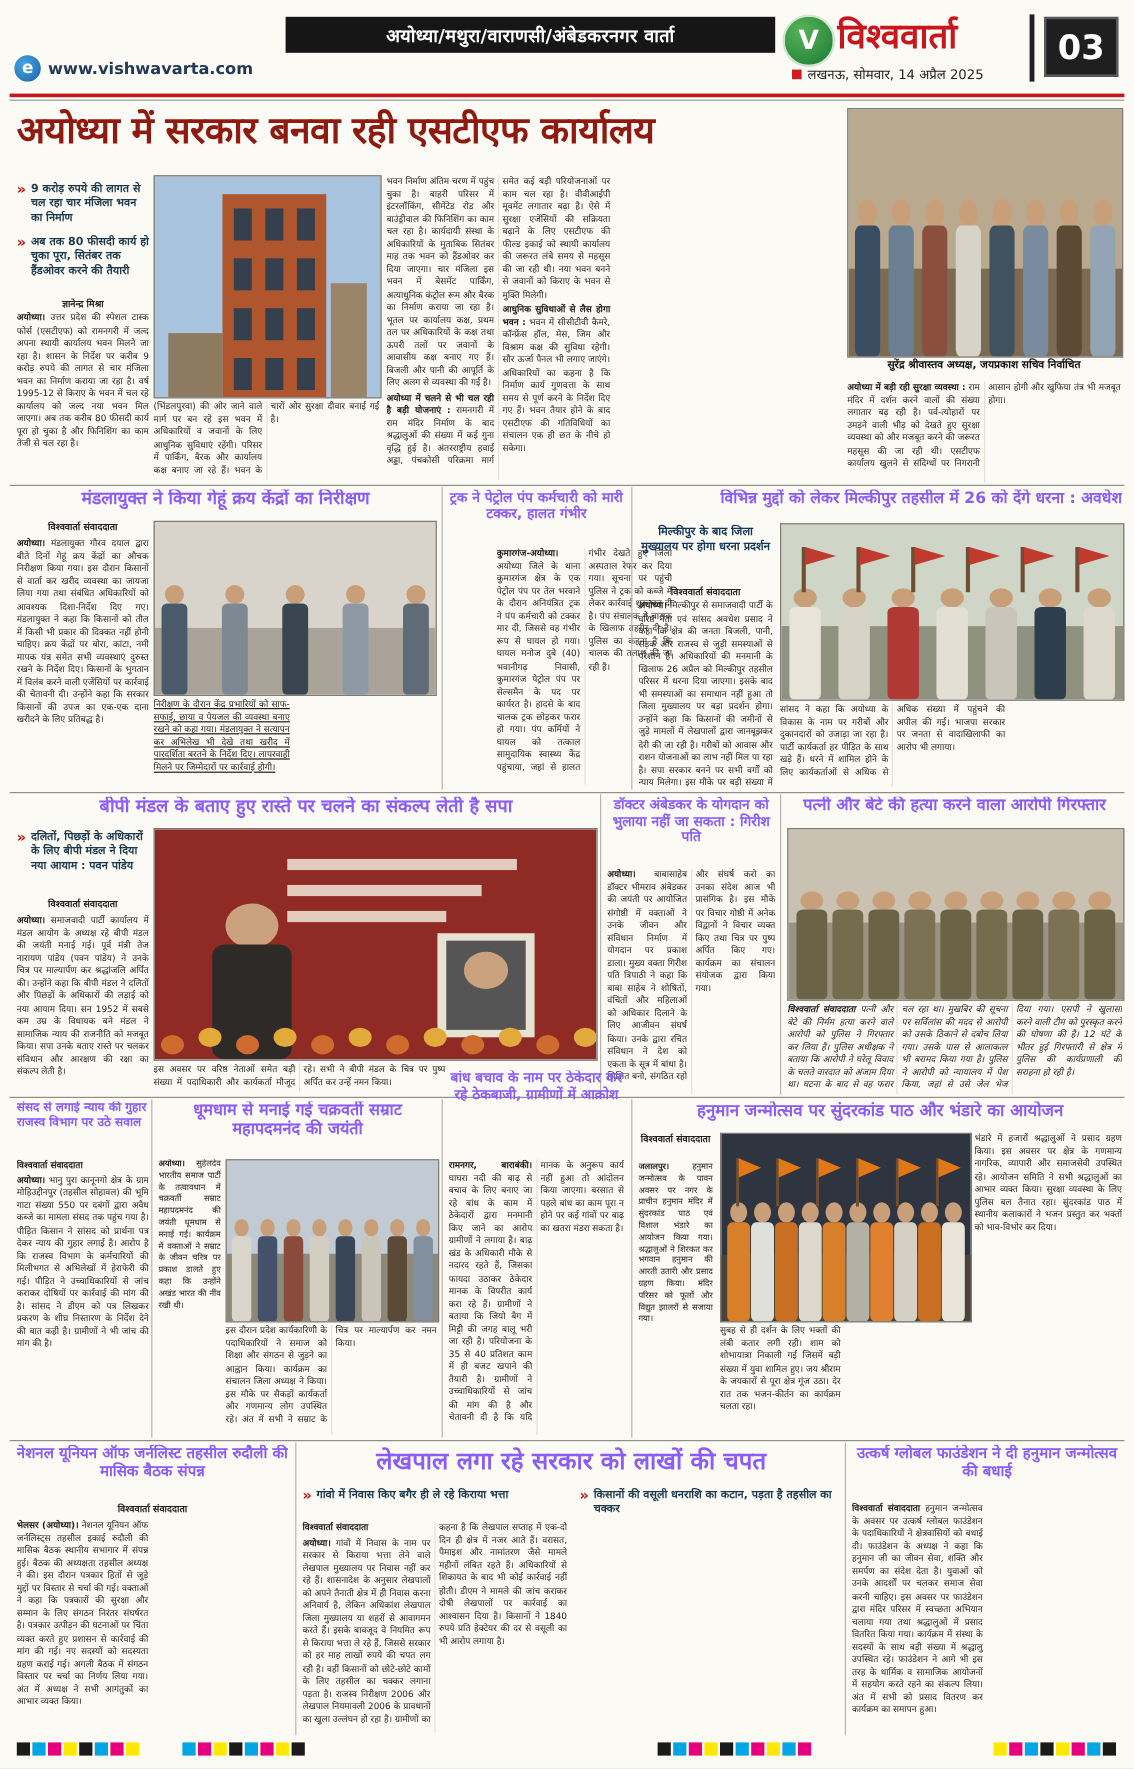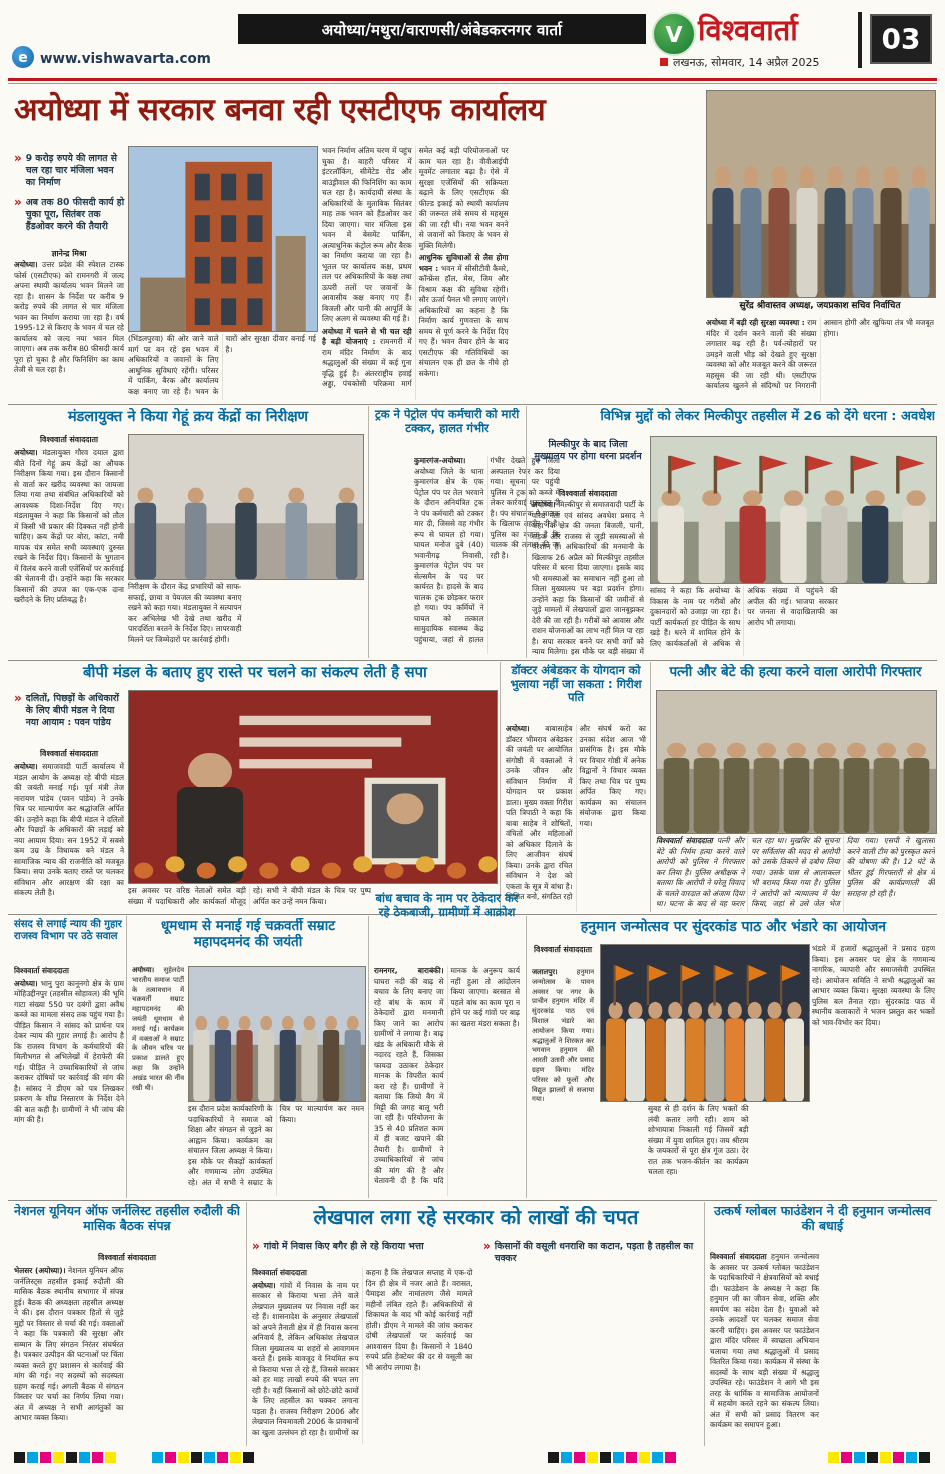--- a/index.html
+++ b/index.html
@@ -17,21 +17,21 @@
              border:2px solid #cfe6cf;}
   .brand{font-size:29px;font-weight:bold;color:#c8161d;line-height:1;}
   .edition{font-size:11px;color:#222;display:flex;align-items:center;gap:5px;}
   .edbul{width:8px;height:8px;background:#cf1c1c;display:inline-block;}
   .pagenum{background:#1f1f1f;color:#fff;font-weight:bold;font-size:28px;display:flex;align-items:center;
            justify-content:center;box-shadow:inset 0 0 0 2px #5a5a5a;}
   .vbar{background:#1f1f1f;}
   .rule-red{background:#c1171c;height:3px;}
   .rule-thin{border-top:1px solid #9b9b9b;height:0;}
   
-  .hl{font-weight:bold;color:#0369a1;text-align:center;line-height:1.18;overflow:hidden;}
+  .hl{font-weight:bold;color:#8b5cf6;text-align:center;line-height:1.18;overflow:hidden;}
   .hl-lead{font-size:31px;color:#8e1a10;text-align:left;letter-spacing:-.5px;white-space:nowrap;line-height:1.4;}
   .nowrap{white-space:nowrap;}
   
   .bt{font-size:7.4px;line-height:1.42;text-align:justify;color:#1d1d1d;overflow:hidden;
       column-gap:7px;column-rule:1px solid #e3e0d8;column-fill:auto;}
   .bt p{margin:0 0 2px;}
   .dl{font-weight:bold;}
   .sh{font-weight:bold;}
   .byline{font-size:7.8px;font-weight:bold;text-align:center;color:#222;}
   .caption{font-size:8.8px;font-weight:bold;text-align:center;color:#111;line-height:1.2;}
@@ -164,21 +164,21 @@
         <rect x="45.4" y="29.2" width="9.2" height="33" rx="2" fill="#394652"></rect>
         <circle cx="71.5" cy="26" r="3.4" fill="#c99f79"></circle>
         <rect x="66.9" y="29.2" width="9.2" height="33" rx="2" fill="#8d9aa6"></rect>
         <circle cx="93" cy="26" r="3.4" fill="#c99f79"></circle>
         <rect x="88.4" y="29.2" width="9.2" height="33" rx="2" fill="#5f6c78"></rect>
       </svg></div>
   <div class="abs bt" style="left:14px;top:448px;width:110px;height:206px;">
     <p><span class="dl">अयोध्या।</span>
        <span>मंडलायुक्त गौरव दयाल द्वारा बीते दिनों गेहूं क्रय केंद्रों का औचक निरीक्षण किया गया। इस दौरान किसानों से वार्ता कर खरीद व्यवस्था का जायजा लिया गया तथा संबंधित अधिकारियों को आवश्यक दिशा-निर्देश दिए गए। मंडलायुक्त ने कहा कि किसानों को तौल में किसी भी प्रकार की दिक्कत नहीं होनी चाहिए। क्रय केंद्रों पर बोरा, कांटा, नमी मापक यंत्र समेत सभी व्यवस्थाएं दुरुस्त रखने के निर्देश दिए। किसानों के भुगतान में विलंब करने वाली एजेंसियों पर कार्रवाई की चेतावनी दी। उन्होंने कहा कि सरकार किसानों की उपज का एक-एक दाना खरीदने के लिए प्रतिबद्ध है।</span></p>
   </div>
-  <div class="abs bt" style="left:128px;top:582px;width:234px;height:72px;column-count:2;">
+  <div class="abs bt" style="left:128px;top:582px;width:234px;height:72px;column-count:2;text-decoration:underline;">
     <p><span>निरीक्षण के दौरान केंद्र प्रभारियों को साफ-सफाई, छाया व पेयजल की व्यवस्था बनाए रखने को कहा गया। मंडलायुक्त ने सत्यापन कर अभिलेख भी देखे तथा खरीद में पारदर्शिता बरतने के निर्देश दिए। लापरवाही मिलने पर जिम्मेदारों पर कार्रवाई होगी।</span></p>
   </div>
 
   <div class="rule-v" style="left:368px;top:406px;height:252px;"></div>
 
   <div class="abs hl" style="left:374px;top:408px;width:146px;height:44px;font-size:11.5px;">ट्रक ने पेट्रोल पंप कर्मचारी को मारी टक्कर, हालत गंभीर</div>
   <div class="abs bt" style="left:374px;top:456px;width:146px;height:198px;column-count:2;margin-left:40px;">
     <p><span class="dl">कुमारगंज-अयोध्या।</span>
        <span>अयोध्या जिले के थाना कुमारगंज क्षेत्र के एक पेट्रोल पंप पर तेल भरवाने के दौरान अनियंत्रित ट्रक ने पंप कर्मचारी को टक्कर मार दी, जिससे वह गंभीर रूप से घायल हो गया। घायल मनोज दुबे (40) भवानीगढ़ निवासी, कुमारगंज पेट्रोल पंप पर सेल्समैन के पद पर कार्यरत है। हादसे के बाद चालक ट्रक छोड़कर फरार हो गया। पंप कर्मियों ने घायल को तत्काल सामुदायिक स्वास्थ्य केंद्र पहुंचाया, जहां से हालत गंभीर देखते हुए जिला अस्पताल रेफर कर दिया गया। सूचना पर पहुंची पुलिस ने ट्रक को कब्जे में लेकर कार्रवाई शुरू कर दी है। पंप संचालक ने चालक के खिलाफ तहरीर दी है। पुलिस का कहना है कि चालक की तलाश की जा रही है।</span></p>
   </div>
@@ -391,21 +391,21 @@
         <path d="M23 8 l9 3.2 l-9 3.2 z" fill="#e07818"></path>
         <rect x="38" y="8" width="1.2" height="16" fill="#6e4f33"></rect>
         <path d="M39 8 l9 3.2 l-9 3.2 z" fill="#e07818"></path>
         <rect x="54" y="8" width="1.2" height="16" fill="#6e4f33"></rect>
         <path d="M55 8 l9 3.2 l-9 3.2 z" fill="#e07818"></path>
         <rect x="70" y="8" width="1.2" height="16" fill="#6e4f33"></rect>
         <path d="M71 8 l9 3.2 l-9 3.2 z" fill="#e07818"></path>
         <rect x="86" y="8" width="1.2" height="16" fill="#6e4f33"></rect>
         <path d="M87 8 l9 3.2 l-9 3.2 z" fill="#e07818"></path>
       </svg></div>
-  <div class="abs bt" style="left:600px;top:1104px;width:208px;height:92px;column-count:2;margin-left:48px;">
+  <div class="abs bt" style="left:600px;top:1104px;width:208px;height:92px;column-count:2;">
     <p><span>सुबह से ही दर्शन के लिए भक्तों की लंबी कतार लगी रही। शाम को शोभायात्रा निकाली गई जिसमें बड़ी संख्या में युवा शामिल हुए। जय श्रीराम के जयकारों से पूरा क्षेत्र गूंज उठा। देर रात तक भजन-कीर्तन का कार्यक्रम चलता रहा।</span></p>
   </div>
   <div class="abs bt" style="left:812px;top:944px;width:123px;height:252px;">
     <p><span>भंडारे में हजारों श्रद्धालुओं ने प्रसाद ग्रहण किया। इस अवसर पर क्षेत्र के गणमान्य नागरिक, व्यापारी और समाजसेवी उपस्थित रहे। आयोजन समिति ने सभी श्रद्धालुओं का आभार व्यक्त किया। सुरक्षा व्यवस्था के लिए पुलिस बल तैनात रहा। सुंदरकांड पाठ में स्थानीय कलाकारों ने भजन प्रस्तुत कर भक्तों को भाव-विभोर कर दिया।</span></p>
   </div>
 
   <div class="rule-h" style="left:8px;top:1200px;width:929px;"></div>
 
   <div class="abs hl" style="left:14px;top:1204px;width:226px;height:44px;font-size:12.5px;">नेशनल यूनियन ऑफ जर्नलिस्ट तहसील रुदौली की मासिक बैठक संपन्न</div>
   <div class="abs byline" style="left:14px;top:1252px;width:226px;">विश्ववार्ता संवाददाता</div>

